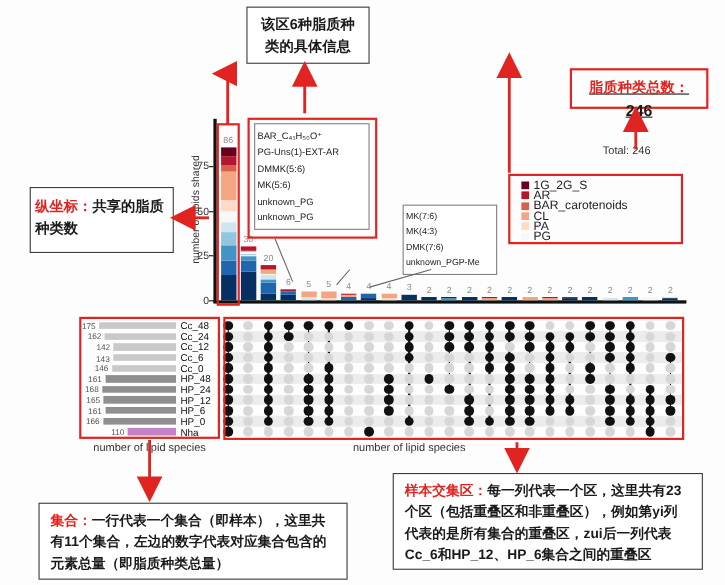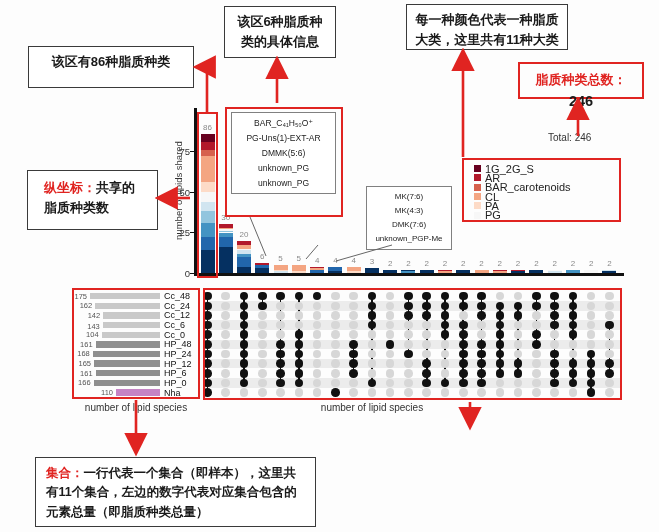--- a/index.html
+++ b/index.html
@@ -3,22 +3,22 @@
 <meta charset="utf-8">
 <style>
   html,body{margin:0;padding:0;background:#fff;}
   #canvas{position:relative;width:659px;height:532px;background:#fdfdfd;overflow:hidden;
           font-family:"Liberation Sans","DejaVu Sans",sans-serif;}
   .abs{position:absolute;box-sizing:border-box;}
   .annbox{border:1.6px solid #3a3a3a;background:#fff;font-size:13px;font-weight:600;
           color:#1a1a1a;text-align:center;padding:5px 8px;line-height:1.55;}
   .leftalign{text-align:left;}
   .red{color:#e02421;}
-  .redbox{border:2.6px solid #e02421;background:transparent;}
-  .graybox{border:1px solid #808080;background:#fff;color:#222;text-align:center;
+  .redbox{border:2.6px solid #e02421;background:transparent;text-decoration:underline;}
+  .graybox{border:1px solid #808080;background:#fff;color:#222;text-align:left;
            font-size:8.5px;line-height:1.75;padding:3px 2px;}
   .smalllab{font-size:10px;color:#333;}
   .bval{position:absolute;width:22px;text-align:center;font-size:8px;color:#8a8a8a;}
   .tickl{position:absolute;width:18px;text-align:right;font-size:9.5px;color:#333;}
   .dot{position:absolute;width:8.6px;height:8.6px;border-radius:50%;}
   .setlab{position:absolute;font-size:9px;color:#111;}
   .setnum{position:absolute;font-size:7.5px;color:#555;text-align:right;width:22px;}
   .lgitem{display:flex;align-items:center;height:9.3px;}
   .lgsw{width:7px;height:7px;margin-right:4px;flex:none;}
   .lglab{font-size:11px;color:#222;white-space:nowrap;}
@@ -41,52 +41,50 @@
     <line x1="463" y1="157" x2="463" y2="54" stroke="#e02421" stroke-width="2.6" marker-end="url(#ah)"></line>
     <line x1="578" y1="136" x2="578" y2="103" stroke="#e02421" stroke-width="2.6" marker-end="url(#ah)"></line>
     <line x1="190" y1="198" x2="161" y2="198" stroke="#e02421" stroke-width="2.6" marker-end="url(#ah)"></line>
     <line x1="136" y1="400" x2="136" y2="450" stroke="#e02421" stroke-width="2.6" marker-end="url(#ah)"></line>
     <line x1="470" y1="402" x2="470" y2="424" stroke="#e02421" stroke-width="2.6" marker-end="url(#ah)"></line>
     <line x1="250" y1="217" x2="266" y2="256" stroke="#666" stroke-width="1"></line>
     <line x1="318" y1="245" x2="306" y2="259" stroke="#666" stroke-width="1"></line>
     <line x1="392" y1="245" x2="336" y2="261" stroke="#666" stroke-width="1"></line>
   </svg>
 
-  <div class="abs annbox" style="left:28px;top:46px;width:166px;height:42px;">
-    <span>该区有86种脂质种类</span>
-  </div>
 
   <div class="abs annbox" style="left:224px;top:6px;width:112px;height:52px;">
     <span>该区6种脂质种类的具体信息</span>
   </div>
 
-  <div class="abs annbox" style="left:406px;top:4px;width:162px;height:46px;">
-    <span>每一种颜色代表一种脂质大类，这里共有11种大类</span>
-  </div>
 
   <div class="abs annbox redbox" style="left:518px;top:62px;width:126px;height:37px;padding:6px 4px;">
     <span class="red">脂质种类总数：</span><span style="font-size:14.5px;">246</span>
   </div>
 
-  <div class="abs annbox leftalign" style="left:27px;top:170px;width:131px;height:60px;padding:7px 16px;">
+  <div class="abs annbox leftalign" style="left:27px;top:170px;width:131px;height:60px;padding:7px 4px;">
     <span class="red">纵坐标：</span><span>共享的脂质种类数</span>
   </div>
 
   <div class="abs annbox leftalign" style="left:35px;top:457px;width:281px;height:70px;font-size:12.5px;padding:6px 10px;">
     <span class="red">集合：</span><span>一行代表一个集合（即样本），这里共有11个集合，左边的数字代表对应集合包含的元素总量（即脂质种类总量）</span>
   </div>
 
+  <div class="abs annbox leftalign" style="left:357px;top:430px;width:282px;height:88px;font-size:12.5px;padding:6px 10px;">
+    <span class="red">样本交集区：</span><span>每一列代表一个区，这里共有23个区（包括重叠区和非重叠区），例如第yi列代表的是所有集合的重叠区，zui后一列代表Cc_6和HP_12、HP_6集合之间的重叠区</span>
+  </div>
 
   <div class="abs smalllab" style="left:548px;top:132px;">Total: 246</div>
 
   <div class="abs redbox" style="left:225px;top:107px;width:118px;height:110px;z-index:2;"></div>
   <div class="abs graybox" id="boxA" style="left:231px;top:112px;width:105px;z-index:2;">
       <div>BAR_C₄₁H₅₀O⁺</div>
       <div>PG-Uns(1)-EXT-AR</div>
       <div>DMMK(5:6)</div>
+      <div>MK(5:6)</div>
       <div>unknown_PG</div>
       <div>unknown_PG</div>
     </div>
   <div class="abs graybox" id="boxC" style="left:366px;top:186px;width:86px;font-size:8px;z-index:2;">
       <div>MK(7:6)</div>
       <div>MK(4:3)</div>
       <div>DMK(7:6)</div>
       <div>unknown_PGP-Me</div>
     </div>
 
@@ -202,21 +200,21 @@
       <div style="left: 95.2px; top: 302.63px; width: 64.8px; height: 6.4px; background: rgb(201, 201, 201); position: absolute;"></div>
       <div class="setnum" style="left: 70.2px; top: 301.33px; position: absolute;">162</div>
       <div class="setlab" style="left: 164px; top: 300.83px; position: absolute;">Cc_24</div>
       <div style="left: 103.2px; top: 312.26px; width: 56.8px; height: 6.4px; background: rgb(201, 201, 201); position: absolute;"></div>
       <div class="setnum" style="left: 78.2px; top: 310.96px; position: absolute;">142</div>
       <div class="setlab" style="left: 164px; top: 310.46px; position: absolute;">Cc_12</div>
       <div style="left: 102.8px; top: 321.89px; width: 57.2px; height: 6.4px; background: rgb(201, 201, 201); position: absolute;"></div>
       <div class="setnum" style="left: 77.8px; top: 322px; position: absolute;">143</div>
       <div class="setlab" style="left: 164px; top: 320.09px; position: absolute;">Cc_6</div>
       <div style="left: 101.6px; top: 331.52px; width: 58.4px; height: 6.4px; background: rgb(201, 201, 201); position: absolute;"></div>
-      <div class="setnum" style="left: 76.6px; top: 330.22px; position: absolute;">104</div>
+      <div class="setnum" style="left: 76.6px; top: 330.22px; position: absolute;">146</div>
       <div class="setlab" style="left: 164px; top: 329.72px; position: absolute;">Cc_0</div>
       <div style="left: 95.6px; top: 341.15px; width: 64.4px; height: 6.4px; background: rgb(143, 143, 143); position: absolute;"></div>
       <div class="setnum" style="left: 70.6px; top: 339.85px; position: absolute;">161</div>
       <div class="setlab" style="left: 164px; top: 339.35px; position: absolute;">HP_48</div>
       <div style="left: 92.8px; top: 350.78px; width: 67.2px; height: 6.4px; background: rgb(143, 143, 143); position: absolute;"></div>
       <div class="setnum" style="left: 67.8px; top: 349.48px; position: absolute;">168</div>
       <div class="setlab" style="left: 164px; top: 348.98px; position: absolute;">HP_24</div>
       <div style="left: 94px; top: 360.41px; width: 66px; height: 6.4px; background: rgb(143, 143, 143); position: absolute;"></div>
       <div class="setnum" style="left: 69px; top: 359.11px; position: absolute;">165</div>
       <div class="setlab" style="left: 164px; top: 358.61px; position: absolute;">HP_12</div>

